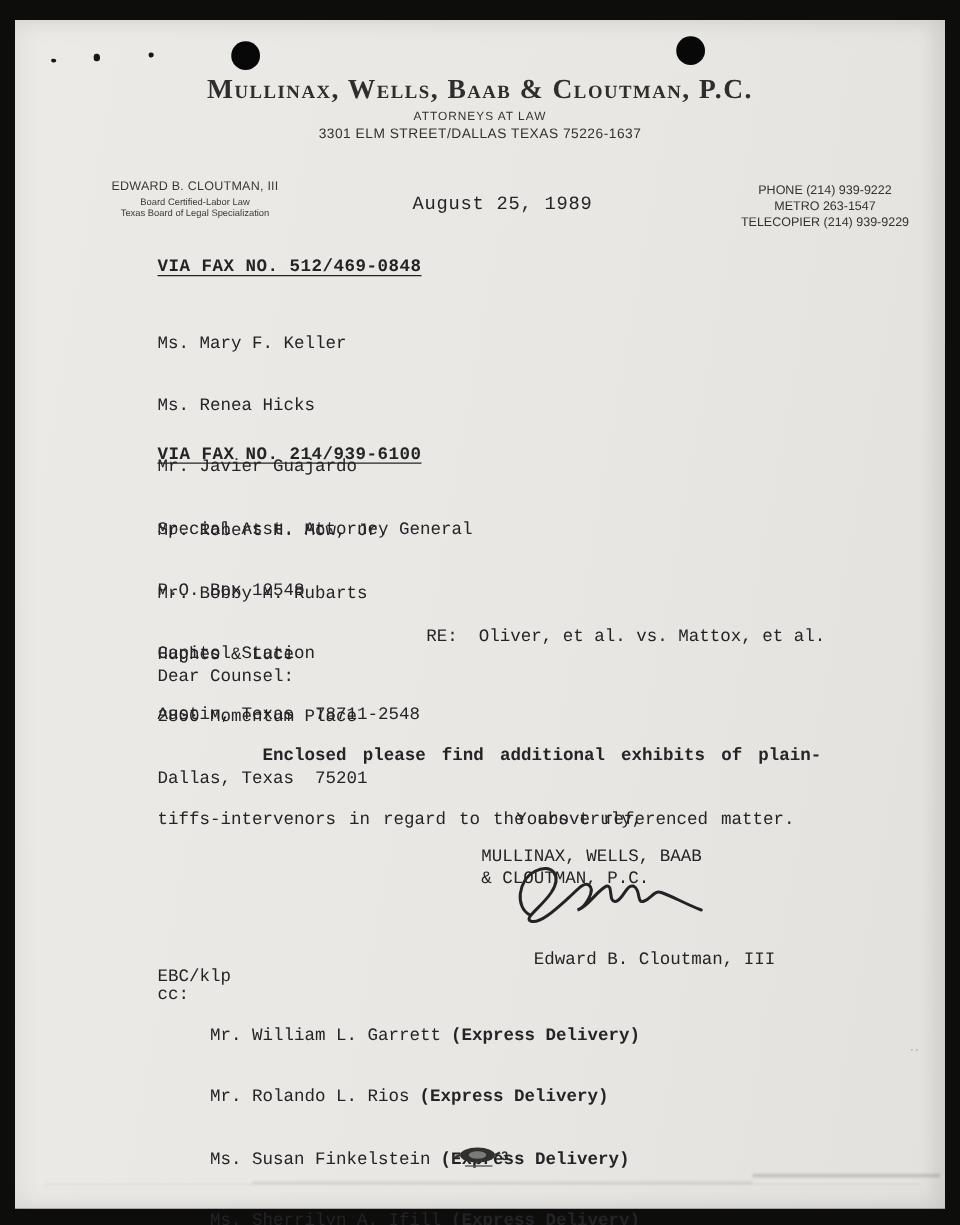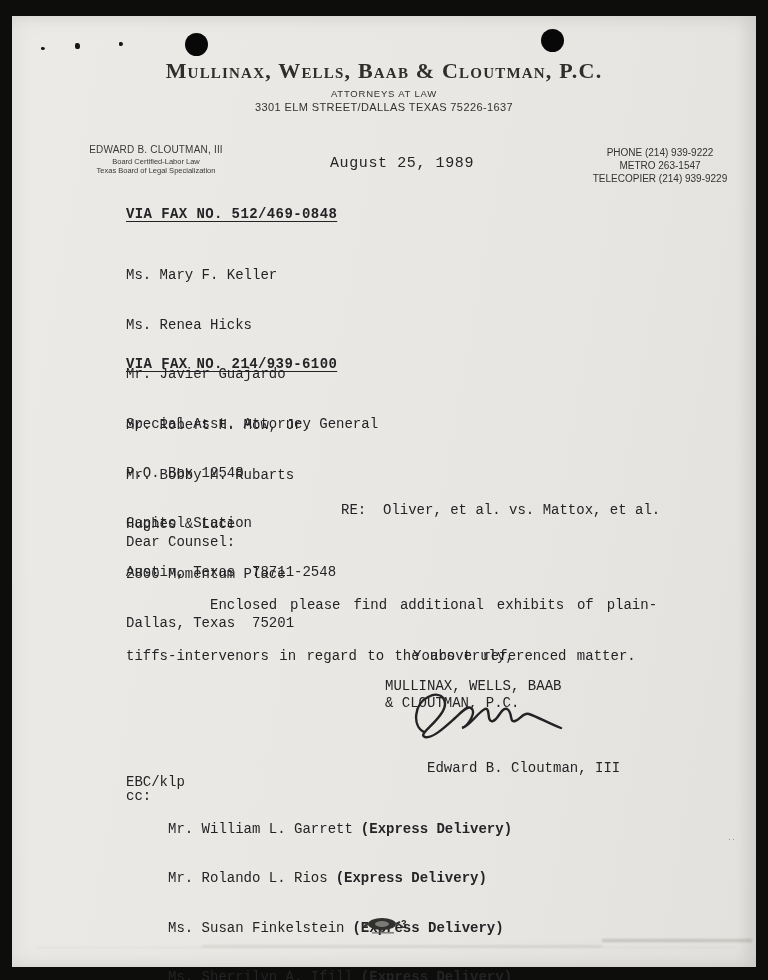--- a/index.html
+++ b/index.html
@@ -36,21 +36,21 @@
   .addr2{left:114px;top:368px;}
   .addr-line{height:16.5px;}
   
   .re{left:329px;top:486px;}
   .salutation{left:114px;top:518px;}
   .para{left:114px;width:546px;}
   .p1{top:548px;}
   .p2{top:596px;}
   .para .line{height:18px;}
   .indent{margin-left:84px;}
-  .ws4{word-spacing:4.5px;}
+  .ws4{word-spacing:4.5px;font-weight:bold;}
   .ws2{word-spacing:2px;}
   .ws1{word-spacing:1px;}
   
   .valediction{left:373px;top:632px;margin-left:28px;}
   .firm1{left:373px;top:662px;}
   .firm2{left:373px;top:679px;}
   .by-row{left:373px;top:724px;}
   .signer{left:415px;top:744px;}
   .initials{left:114px;top:758px;}
   .sig-svg{left:396px;top:672px;}

